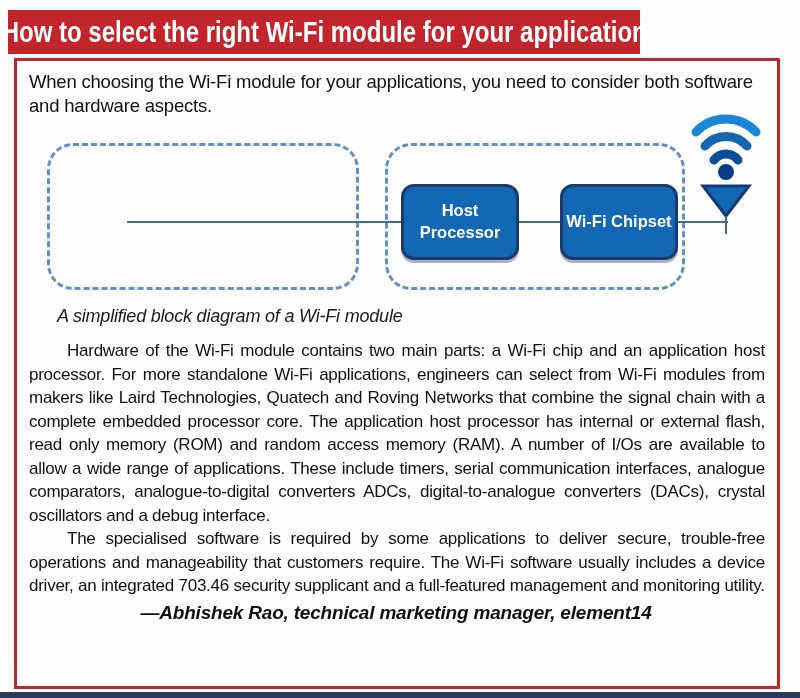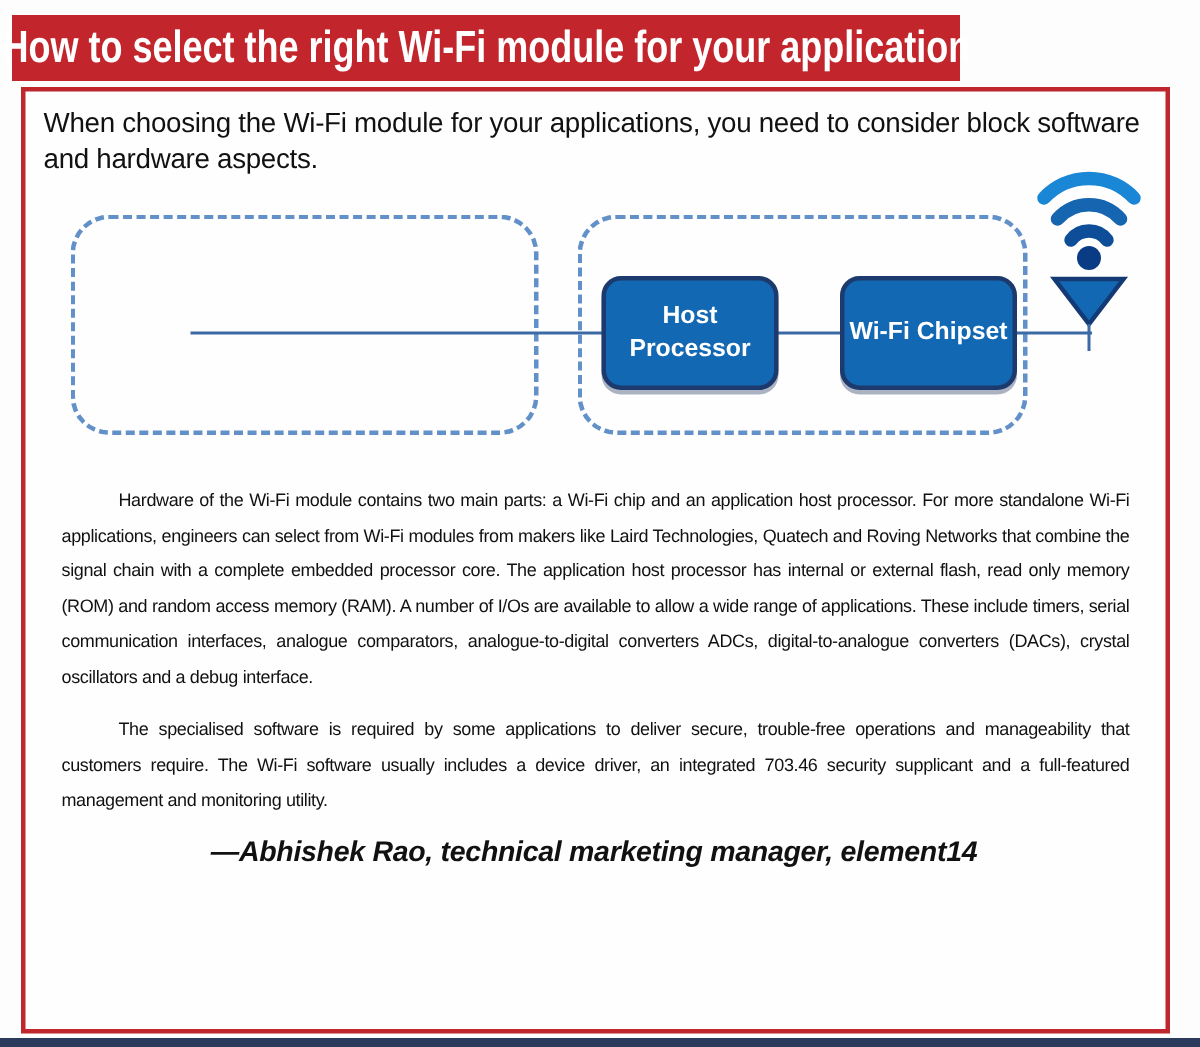--- a/index.html
+++ b/index.html
@@ -32,40 +32,40 @@
          color:#ffffff;font-weight:bold;font-size:16.5px;line-height:1.32;
          box-shadow:0 3px 0 rgba(16,40,84,0.35);padding:2px;}
   .b1{left:50px;} .b2{left:208px;} .b3{left:384px;} .b4{left:543px;}
   .wifi-icon{position:absolute;left:671px;top:-20px;z-index:3;}
 
   .caption{margin:8px 0 0 40px;font-style:italic;font-size:18px;color:#1a1a1a;
            letter-spacing:-0.2px;}
 
   
   .article{padding:12px 12px 0 12px;}
-  .article p{margin:12px;font-size:12px;line-height:23.5px;text-align:justify;
+  .article p{margin:0;font-size:17px;line-height:23.5px;text-align:justify;
              text-indent:38px;letter-spacing:-0.25px;}
   .attribution{margin:4px 2px 0 0;text-align:center;font-weight:bold;font-style:italic;
                font-size:19px;letter-spacing:-0.2px;}
 
   
   .bottom-bar{position:absolute;left:0;bottom:0;width:800px;height:6px;background:#2b3a5c;}
 </style>
 </head>
 <body>
 
 <div id="page">
 
   <div class="header-bar">
     <span class="header-title">How to select the right Wi-Fi module for your application</span>
   </div>
 
   <div class="content-box">
 
-    <div class="intro">When choosing the Wi-Fi module for your applications, you need to consider block software and hardware aspects.</div>
+    <div class="intro">When choosing the Wi-Fi module for your applications, you need to consider both software and hardware aspects.</div>
 
     <div class="diagram">
       <div class="dashed-group group-sw"></div>
       <div class="dashed-group group-hw"></div>
       <div class="connector"></div>
 
       <div class="block b3">
         <span>Host Processor</span>
       </div>
       <div class="block b4">
@@ -77,20 +77,21 @@
           <path d="M 8 32 A 41 41 0 0 1 68 32" stroke="#1a86d6" stroke-width="9" fill="none" stroke-linecap="round"></path>
           <path d="M 17 46 A 28 28 0 0 1 59 46" stroke="#1565b0" stroke-width="9" fill="none" stroke-linecap="round"></path>
           <path d="M 26 60 A 15 15 0 0 1 50 60" stroke="#0e4d97" stroke-width="9" fill="none" stroke-linecap="round"></path>
           <circle cx="38" cy="72" r="8" fill="#0a3c86"></circle>
           <polygon points="15,86 61,86 38,116" fill="#1268b2" stroke="#143a75" stroke-width="3"></polygon>
           <line x1="38" y1="116" x2="38" y2="134" stroke="#3b6aa5" stroke-width="2"></line>
         </svg>
       </span>
     </div>
 
+    <div class="caption">A simplified block diagram of a Wi-Fi module</div>
 
     <div class="article">
       <p>Hardware of the Wi-Fi module contains two main parts: a Wi-Fi chip and an application host processor. For more standalone Wi-Fi applications, engineers can select from Wi-Fi modules from makers like Laird Technologies, Quatech and Roving Networks that combine the signal chain with a complete embedded processor core. The application host processor has internal or external flash, read only memory (ROM) and random access memory (RAM). A number of I/Os are available to allow a wide range of applications. These include timers, serial communication interfaces, analogue comparators, analogue-to-digital converters ADCs, digital-to-analogue converters (DACs), crystal oscillators and a debug interface.</p>
       <p>The specialised software is required by some applications to deliver secure, trouble-free operations and manageability that customers require. The Wi-Fi software usually includes a device driver, an integrated 703.46 security supplicant and a full-featured management and monitoring utility.</p>
       <div class="attribution">—Abhishek Rao, technical marketing manager, element14</div>
     </div>
 
   </div>
 
   <div class="bottom-bar"></div>

